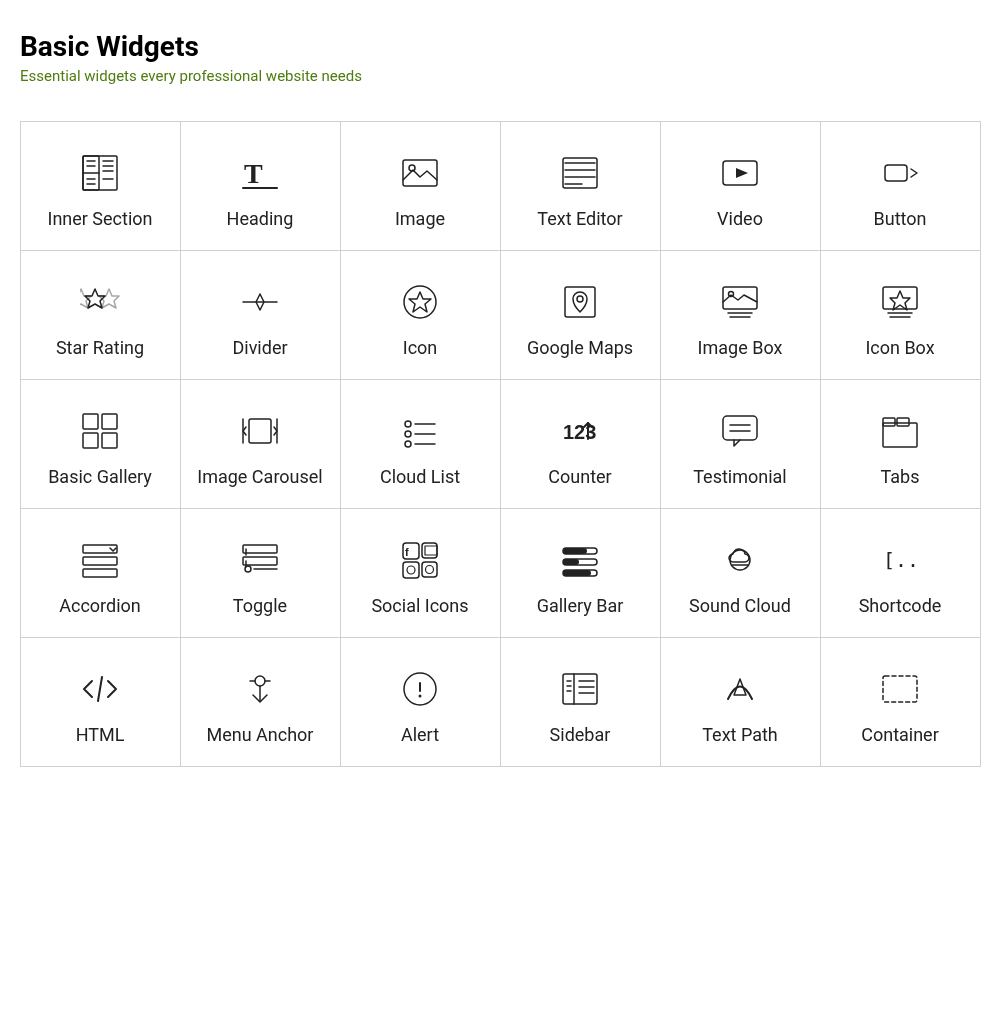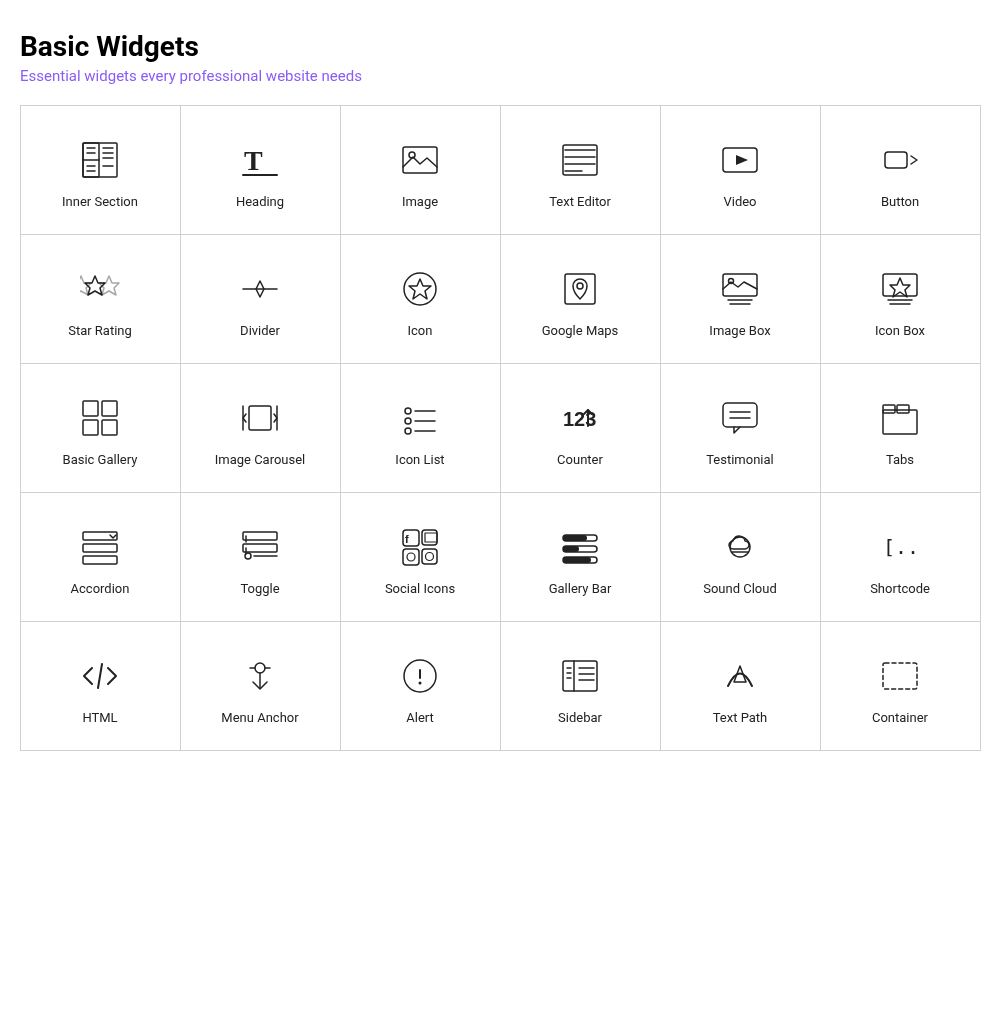--- a/index.html
+++ b/index.html
@@ -9,22 +9,22 @@
       color: #000;
       padding: 30px 20px;
     }
     .page-title {
       font-size: 28px;
       font-weight: 700;
       margin-bottom: 4px;
     }
     .page-subtitle {
       font-size: 15px;
-      color: #8b5cf6;
-      margin-bottom: 20px;
+      color: #4d7c0f;
+      margin-bottom: 36px;
     }
     .widget-grid {
       display: grid;
       grid-template-columns: repeat(6, 1fr);
       gap: 0;
     }
     .widget-item {
       border: 1px solid #d0d0d0;
       display: flex;
       flex-direction: column;
@@ -48,21 +48,21 @@
     .widget-icon svg {
       width: 40px;
       height: 40px;
       stroke: #222;
       fill: none;
       stroke-width: 1.5;
       stroke-linecap: round;
       stroke-linejoin: round;
     }
     .widget-label {
-      font-size: 13px;
+      font-size: 18px;
       color: #222;
       text-align: center;
       line-height: 1.3;
     }
   </style>
 </head>
 <body>
 
 <h1 class="page-title">Basic Widgets</h1>
 <p class="page-subtitle">Essential widgets every professional website needs</p>
@@ -223,21 +223,21 @@
       <div class="widget-icon">
         <svg viewBox="0 0 40 40">
           <circle cx="8" cy="13" r="3" fill="none"></circle>
           <line x1="15" y1="13" x2="35" y2="13"></line>
           <circle cx="8" cy="23" r="3" fill="none"></circle>
           <line x1="15" y1="23" x2="35" y2="23"></line>
           <circle cx="8" cy="33" r="3" fill="none"></circle>
           <line x1="15" y1="33" x2="35" y2="33"></line>
         </svg>
       </div>
-      <span class="widget-label">Icon List</span>
+      <span class="widget-label">Cloud List</span>
     </div>
     <div class="widget-item">
       <div class="widget-icon">
         <svg viewBox="0 0 40 40">
           <text x="3" y="28" style="font-size:20px;font-weight:600;stroke:none;fill:#222;font-family:sans-serif;">123</text>
           <line x1="28" y1="12" x2="28" y2="28" stroke-width="2"></line>
           <polyline points="24,16 28,12 32,16" stroke-width="2" fill="none"></polyline>
         </svg>
       </div>
       <span class="widget-label">Counter</span>

